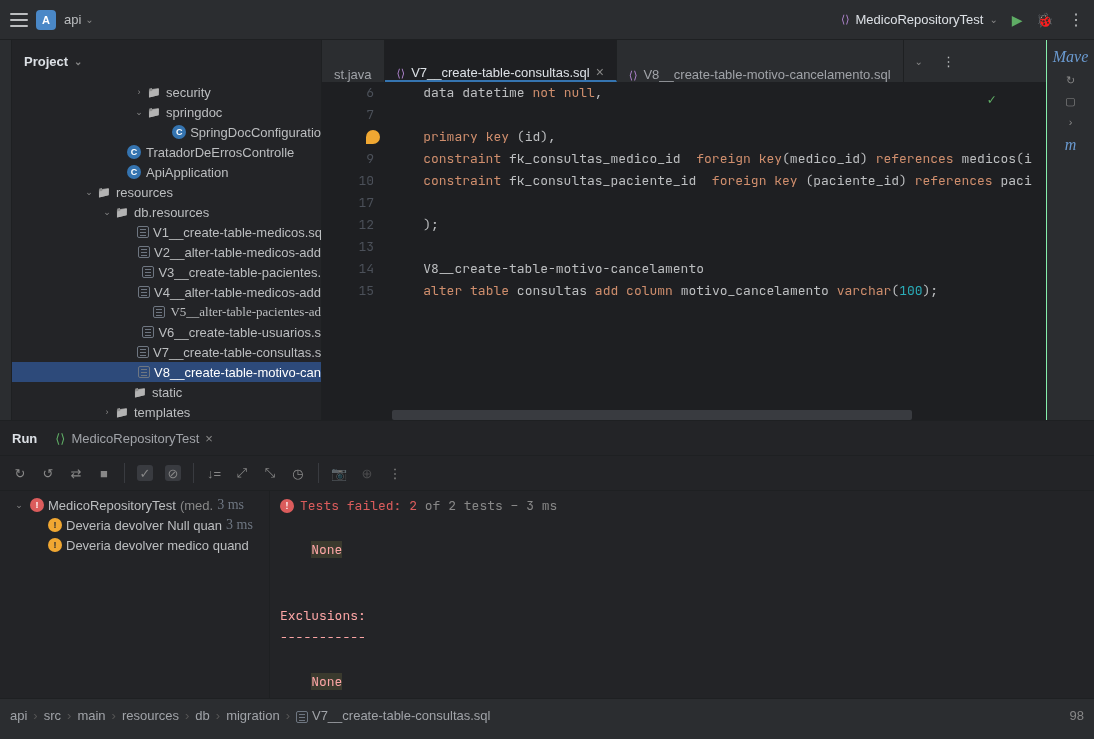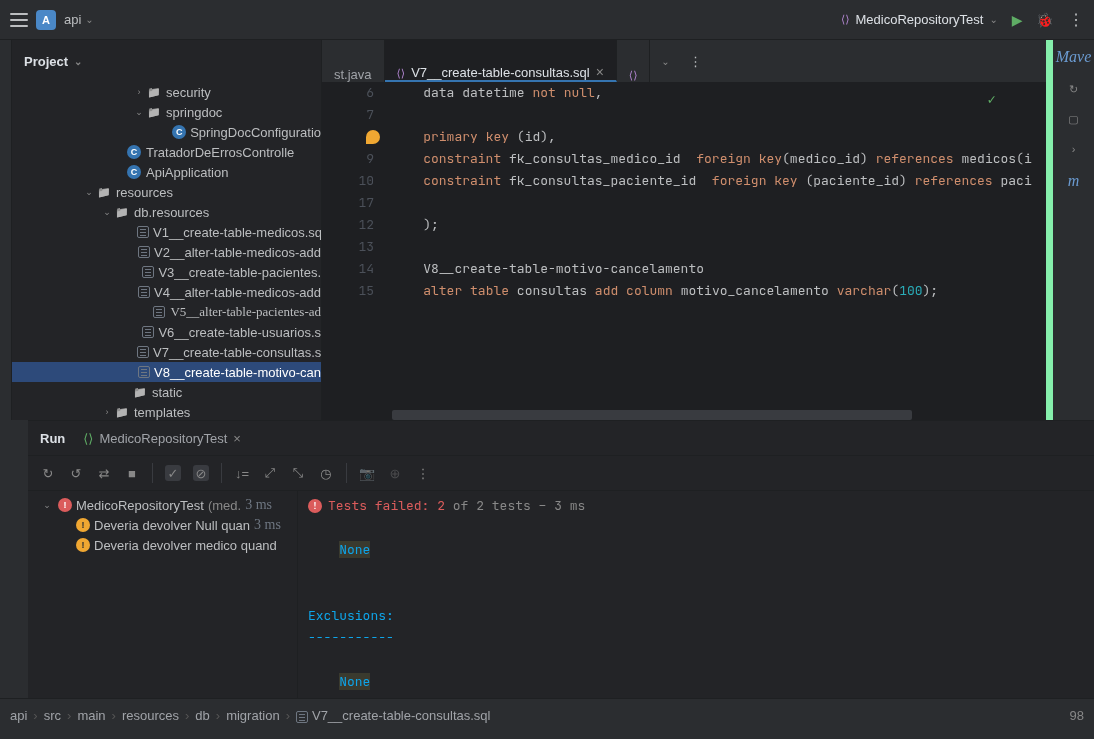--- a/index.html
+++ b/index.html
@@ -44,46 +44,46 @@
     .code-area { flex: 1; display: flex; font-family: "JetBrains Mono", Consolas, monospace; font-size: 13px; overflow: hidden; position: relative; }
     .gutter { width: 70px; text-align: right; padding-right: 18px; color: #4b5059; background: #1e1f22; line-height: 22px; position: relative; }
     .code-lines { flex: 1; line-height: 22px; color: #bcbec0; white-space: pre; overflow: hidden; }
     .kw { color: #cf8e6d; }
     .num { color: #2aacb8; }
     .hint-bulb { position: absolute; left: 44px; top: 48px; width: 14px; height: 14px; background: #f0a732; border-radius: 50% 50% 50% 0; }
     .check-icon { position: absolute; right: 50px; top: 8px; color: #5fad65; font-size: 14px; }
     .scrollbar-h { position: absolute; bottom: 0; left: 70px; right: 20px; height: 10px; background: #1e1f22; }
     .scrollbar-h-thumb { height: 100%; width: 520px; background: #393b40; border-radius: 2px; }
     
-    .right-rail { width: 48px; background: #2b2d30; border-left: 7px solid #86efac; padding: 8px 4px; display: flex; flex-direction: column; gap: 17px; align-items: center; font-size: 11px; }
+    .right-rail { width: 48px; background: #2b2d30; border-left: 1px solid #86efac; padding: 8px 4px; display: flex; flex-direction: column; gap: 8px; align-items: center; font-size: 11px; }
     .rr-item { color: #888; cursor: pointer; }
     .rr-maven { color: #6b9bd1; font-style: italic; font-family: serif; font-size: 16px; }
     
-    .bottom-panel { height: 278px; background: #232427; border-top: 1px solid #1e2022; display: flex; flex-direction: column; margin-left: 28px; }
+    .bottom-panel { height: 278px; background: #232427; border-top: 1px solid #1e2022; display: flex; flex-direction: column; }
     .bp-tabs { height: 35px; display: flex; align-items: center; padding: 0 12px; gap: 18px; border-bottom: 1px solid #1e2022; }
     .bp-tab { font-weight: 600; color: #dce0e5; cursor: pointer; }
     .bp-subtab { display: flex; align-items: center; gap: 6px; color: #a0a3a8; }
     .test-badge { color: #5fad65; }
     .bp-close { color: #888; }
     
     .bp-toolbar { height: 35px; display: flex; align-items: center; padding: 0 12px; gap: 12px; border-bottom: 1px solid #1e2022; }
     .tb-icon { width: 16px; height: 16px; color: #888; cursor: pointer; display: flex; align-items: center; justify-content: center; font-size: 13px; }
     .tb-sep { width: 1px; height: 20px; background: #393b40; }
     
     .bp-content { flex: 1; display: flex; overflow: hidden; }
     .test-tree { width: 270px; border-right: 1px solid #1e2022; padding: 4px 0; overflow: hidden; }
     .test-row { display: flex; align-items: center; height: 20px; white-space: nowrap; gap: 4px; padding-left: 12px; cursor: pointer; }
     .fail-icon { width: 14px; height: 14px; border-radius: 50%; background: #db5c5c; color: #fff; font-size: 9px; display: flex; align-items: center; justify-content: center; font-weight: bold; }
     .warn-icon { width: 14px; height: 14px; border-radius: 50%; background: #f0a732; color: #2b2d30; font-size: 9px; display: flex; align-items: center; justify-content: center; font-weight: bold; }
     .test-time { color: #6e7681; font-size: 14px; font-family: Liberation Serif, serif; }
     
     .console { flex: 1; font-family: "JetBrains Mono", Consolas, monospace; font-size: 13px; line-height: 22px; padding: 4px 10px; white-space: pre; overflow: hidden; }
     .con-fail { color: #db5c5c; }
     .con-gray { color: #888; }
-    .con-yellow { color: #0ea5e9; }
+    .con-yellow { color: #fca5a5; }
     .con-hl { background: #3a3a2e; }
     
     .statusbar { height: 34px; background: #2b2d30; border-top: 1px solid #1e2022; display: flex; align-items: center; padding: 0 10px; font-size: 13px; color: #a0a3a8; }
     .breadcrumb { display: flex; align-items: center; gap: 6px; flex: 1; }
     .bc-sep { color: #555; }
     .sb-right { color: #888; }
   </style>
 </head>
 <body>
 
@@ -235,20 +235,21 @@
         <div class="tab">
           <span>st.java</span>
         </div>
         <div class="tab active">
           <span class="sql-icon">⟨⟩</span>
           <span>V7__create-table-consultas.sql</span>
           <span class="tab-close">×</span>
         </div>
         <div class="tab">
           <span class="sql-icon">⟨⟩</span>
+          <span>V8__create-table-motivo-cancelamento.sql</span>
         </div>
         <div class="tab-more">
           <span class="chevron">⌄</span>
         </div>
         <div class="tab-more">⋮</div>
       </div>
     <div class="code-area">
       <span class="check-icon">✓</span>
       <div class="gutter" id="gutter">
         <div class="hint-bulb"></div>

